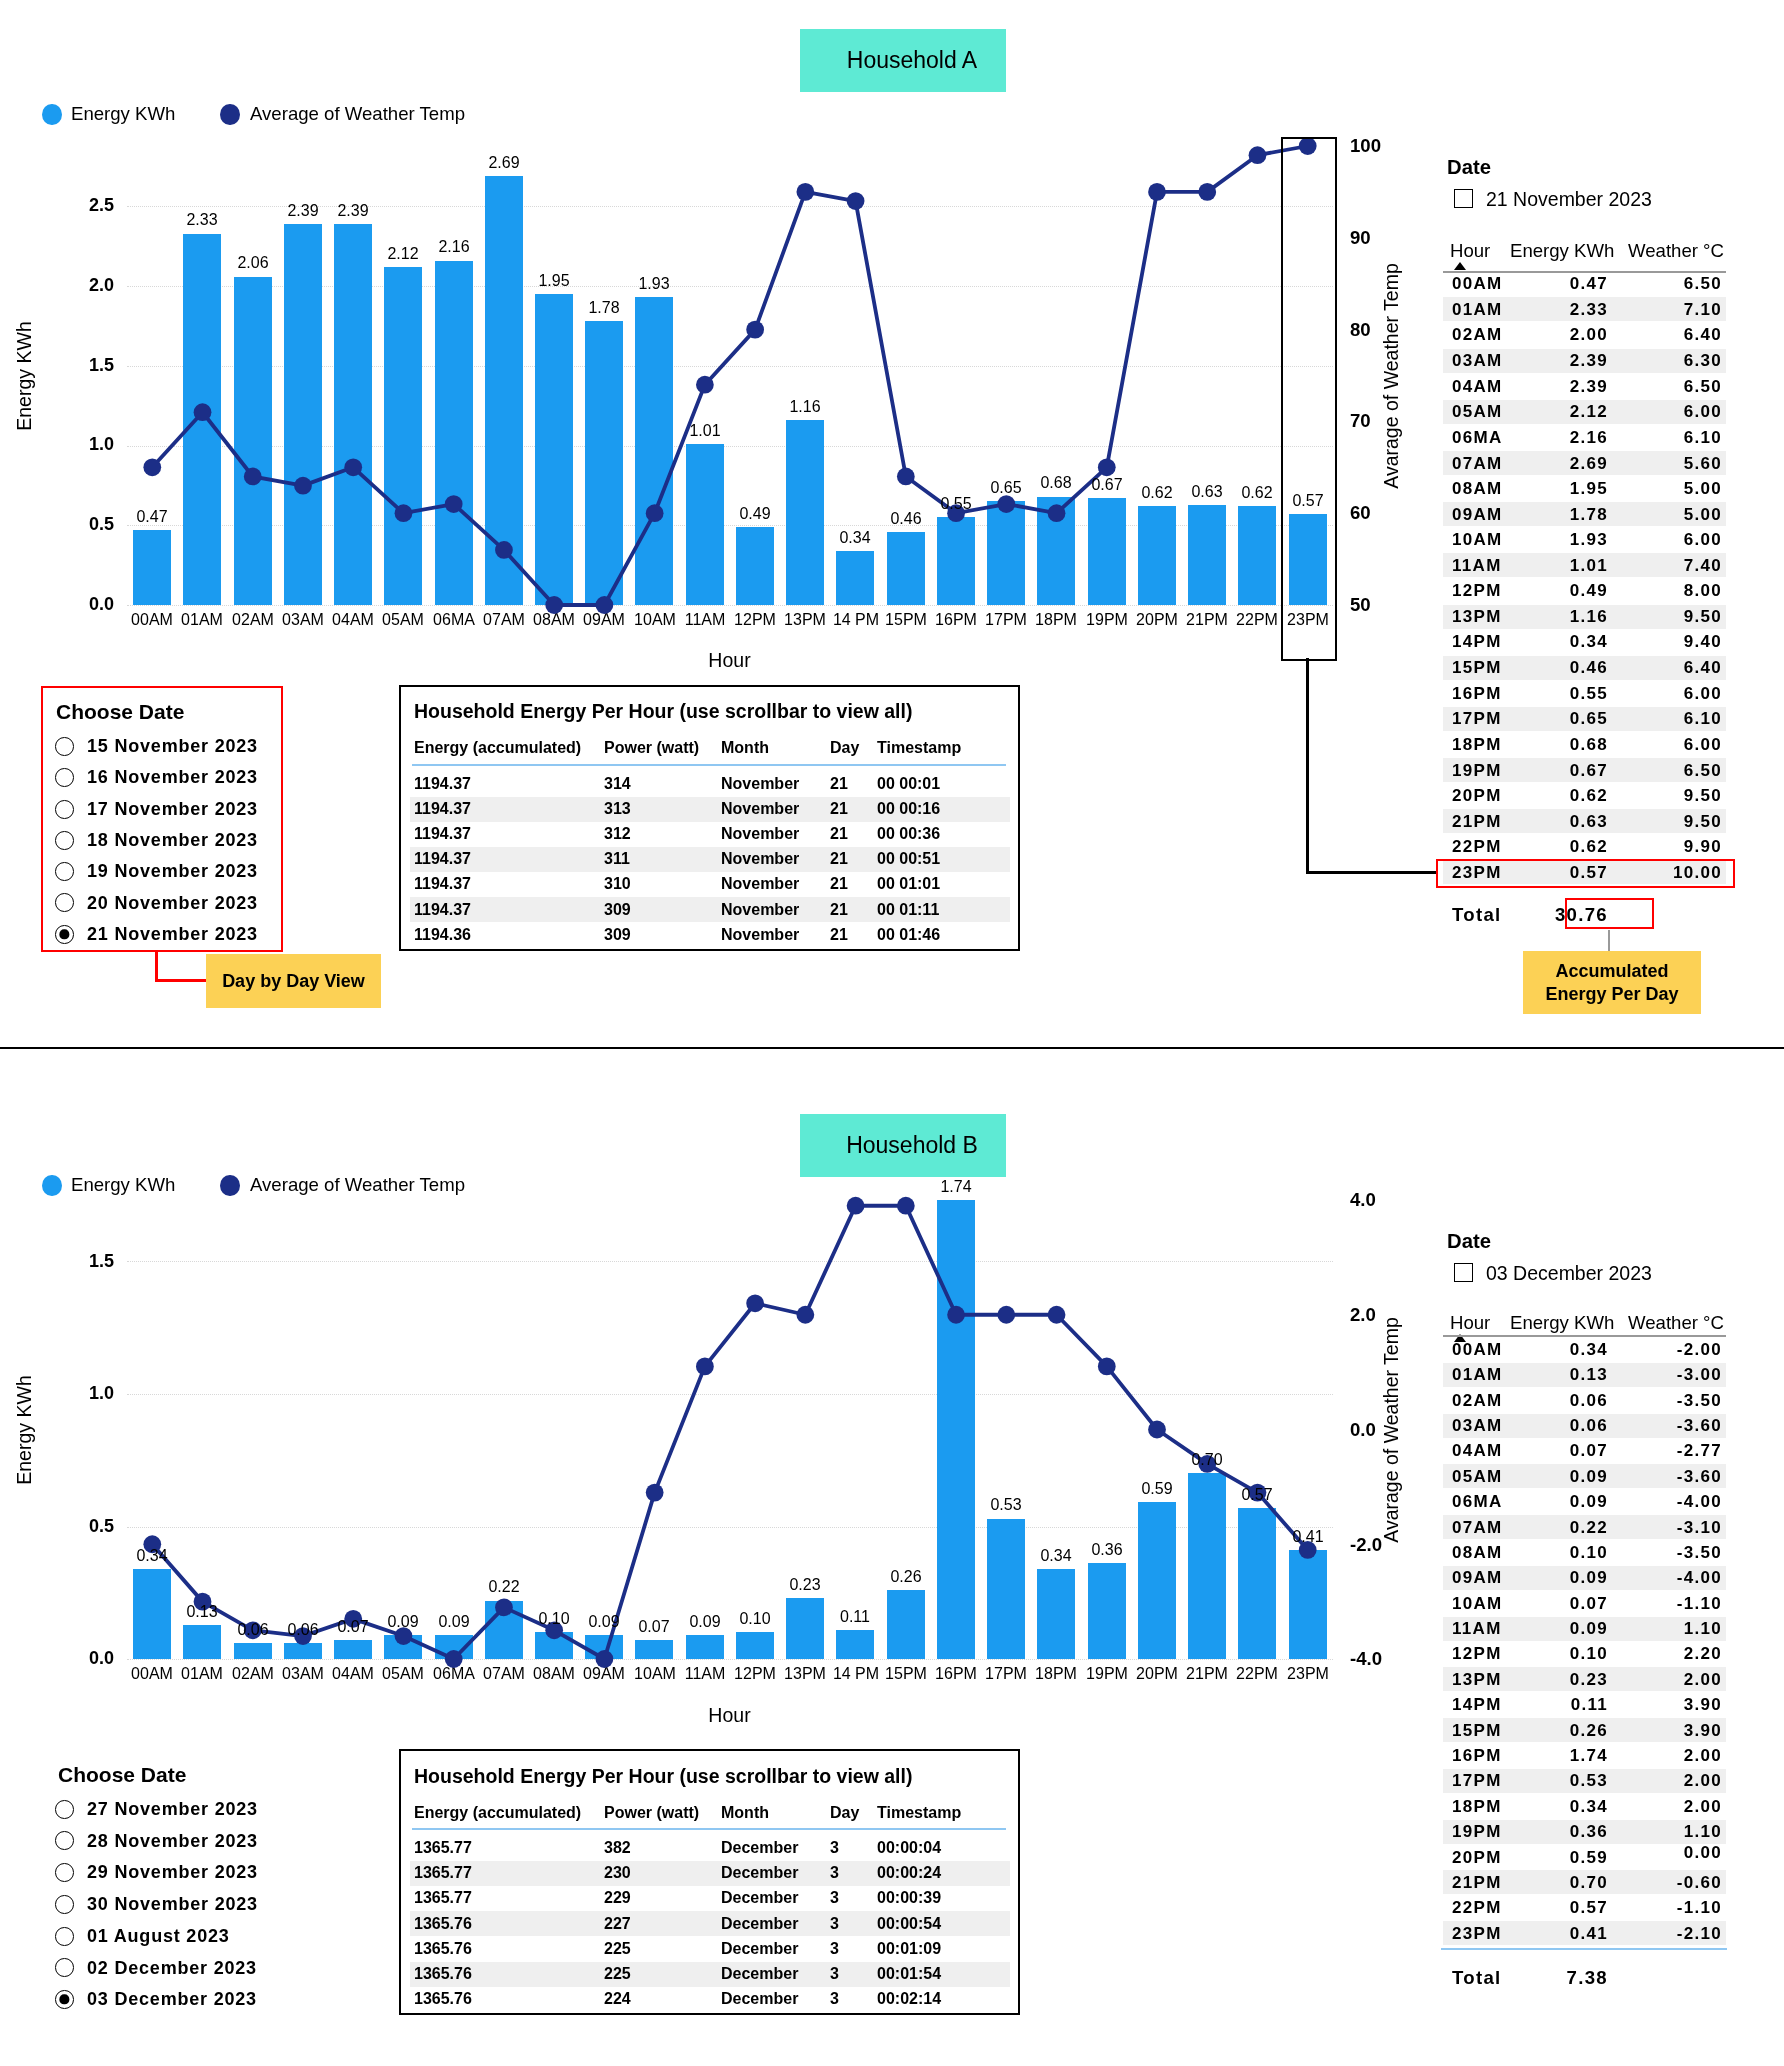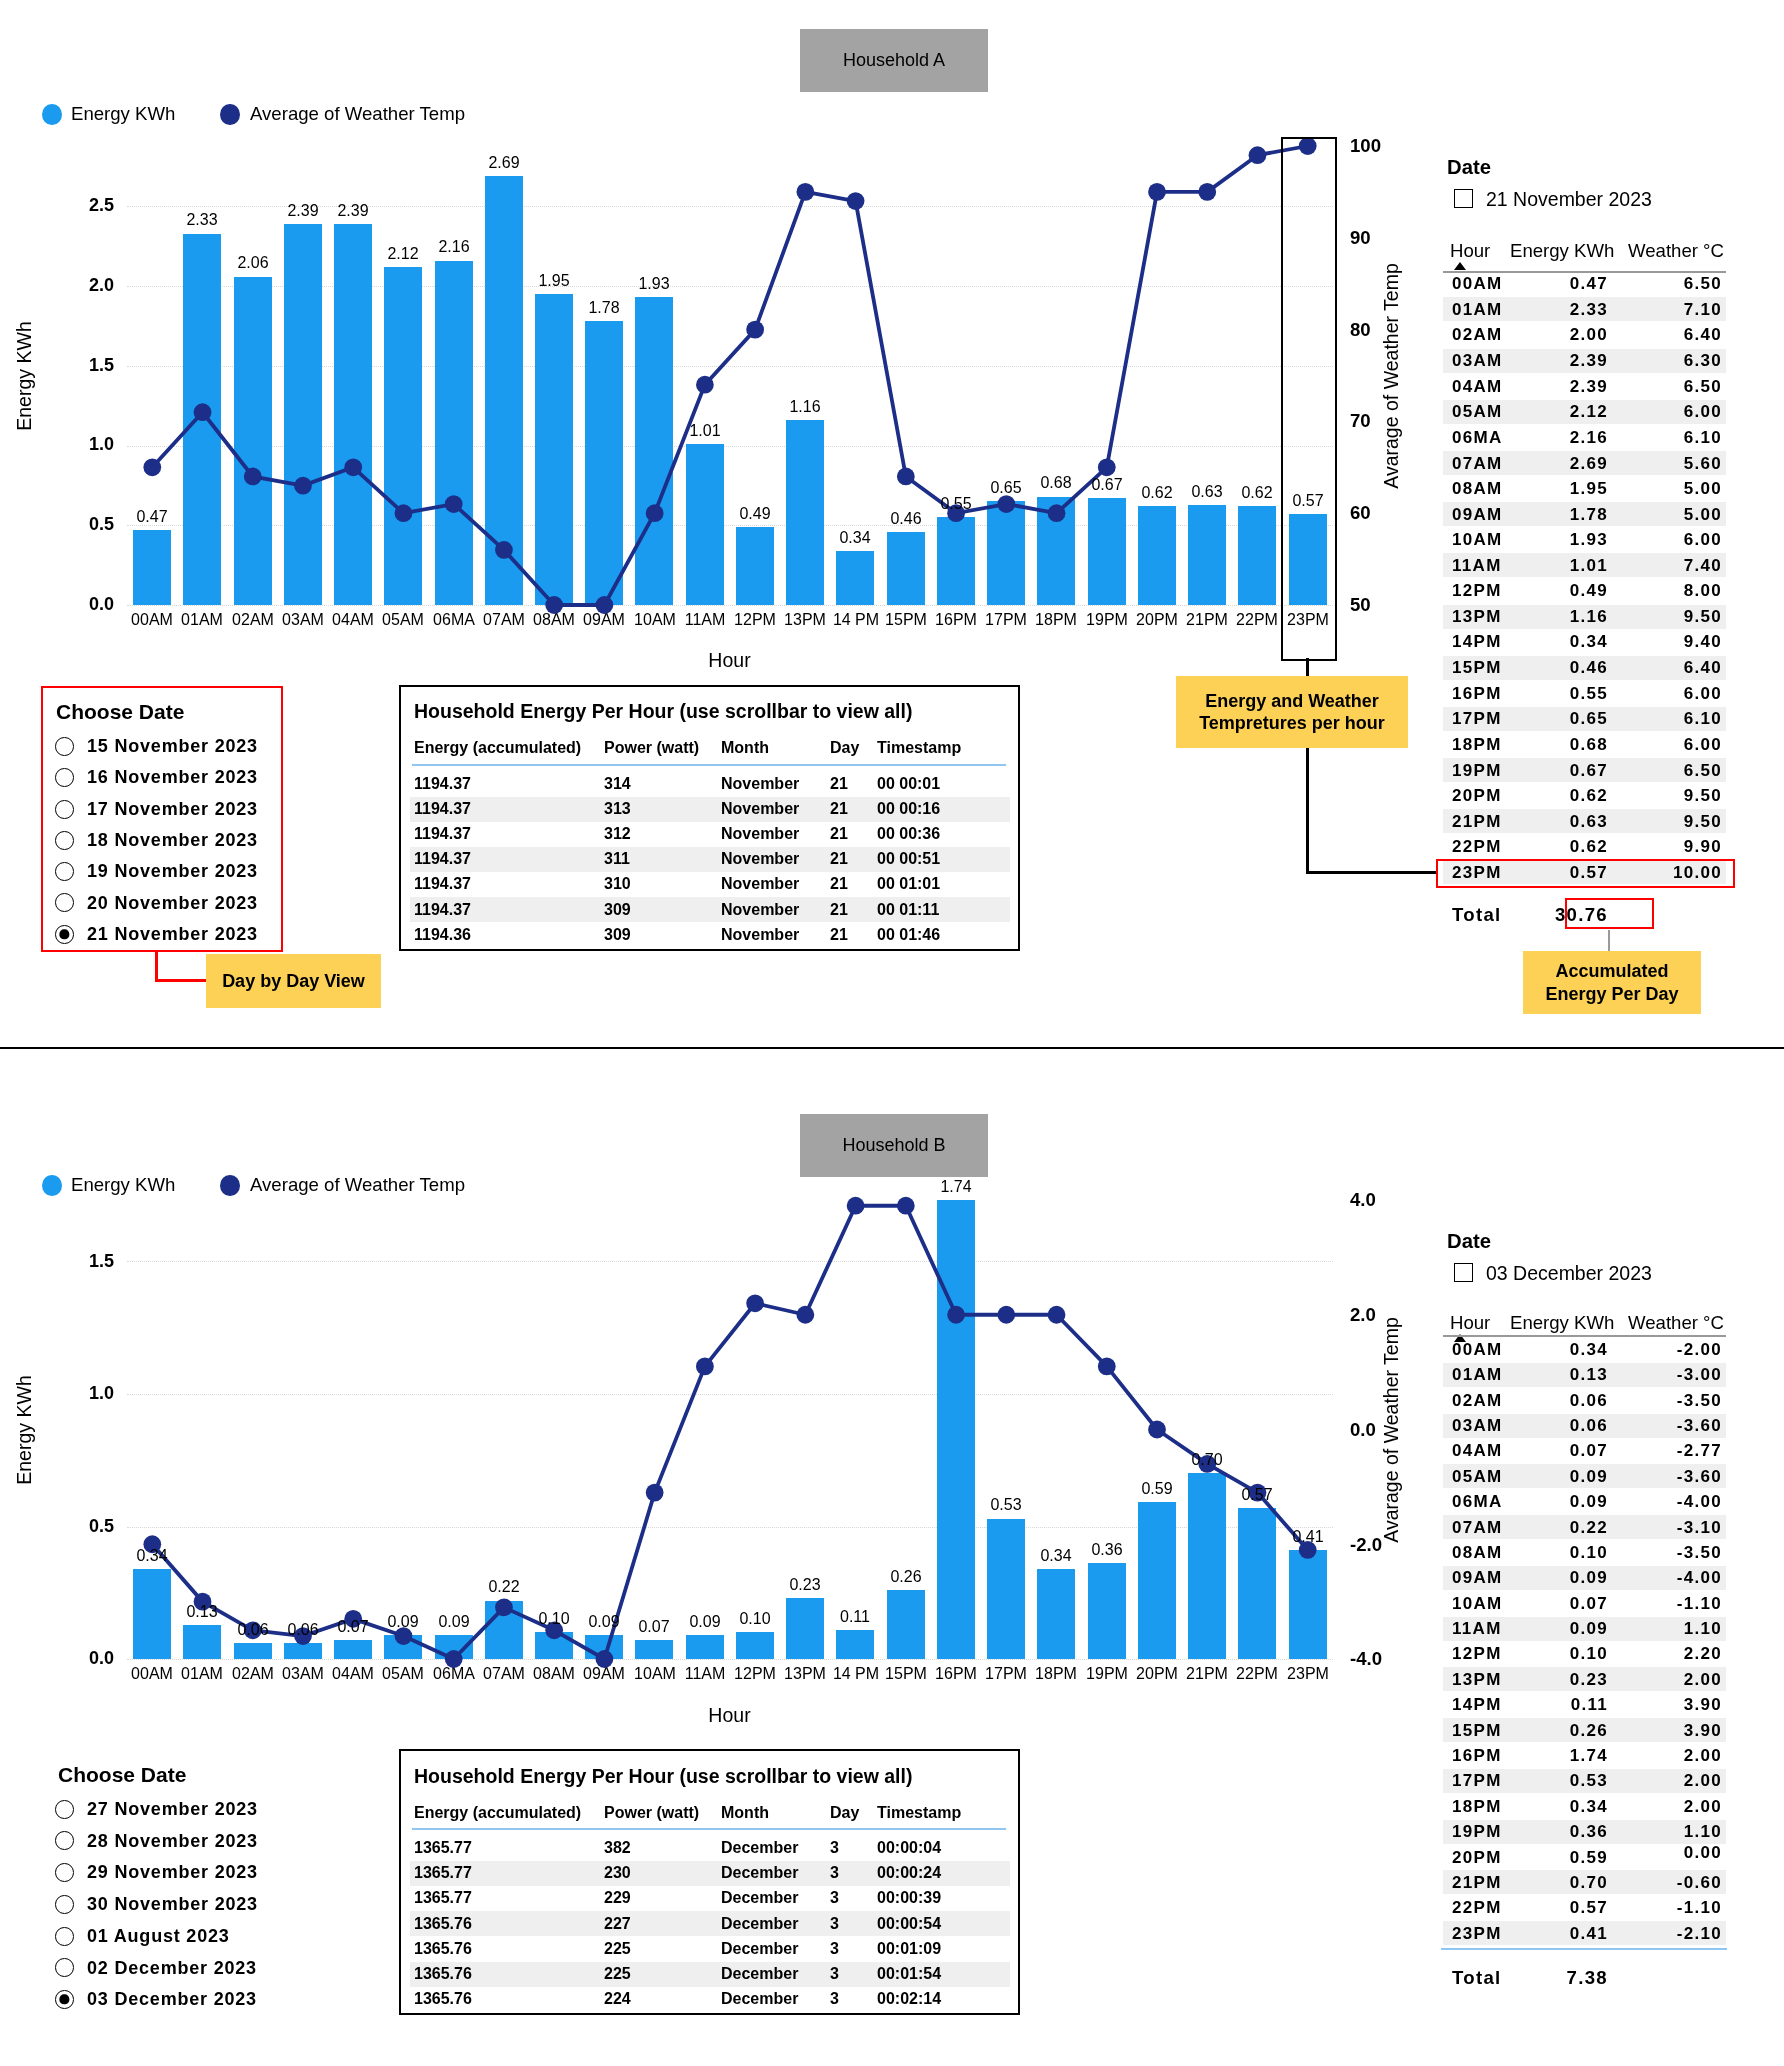--- a/index.html
+++ b/index.html
@@ -2,22 +2,22 @@
 <html style="font-size:6.8px"><head>
 <meta charset="utf-8">
 <style>
   html,body{margin:0;padding:0;background:#ffffff;}
   #page{position:relative;width:1784px;height:2066px;background:#ffffff;overflow:hidden;
         font-family:"Liberation Sans",sans-serif;color:#000;}
   .abs{position:absolute;}
   .nw{white-space:nowrap;}
   .ctr{text-align:center;}
   .rt{text-align:right;}
-  .titlebox{background:#a3a3a3;display:flex;align-items:center;justify-content:center;
-            font-size:18px;}
+  .titlebox{background:#5eead4;display:flex;align-items:center;justify-content:center;
+            font-size:23px;padding-left:18px;}
   .legend-dot{width:19.5px;height:21px;border-radius:50%;}
   .gridline{border-top:1.7px dotted #D8D8D8;height:0;width:100%;left:0;}
   .bar{background:#1B9BF0;}
   .barlabel{font-size:16px;text-align:center;}
   .xlab{font-size:16px;text-align:center;}
   .ytick{font-size:18px;font-weight:bold;text-align:right;}
   .y2tick{font-size:18.6px;font-weight:bold;text-align:left;}
   .axis-title{font-size:19.5px;white-space:nowrap;}
   .vert{transform-origin:0 0;transform:rotate(-90deg) translateX(-50%);}
   .panel-title{font-size:21px;font-weight:bold;}
@@ -336,24 +336,20 @@
       <div class="abs hcell" style="left: 1452px; top: 863px; z-index: 1;">23PM</div>
       <div class="abs hcell rt" style="left: 1506px; top: 863px; width: 102px; z-index: 1;">0.57</div>
       <div class="abs hcell rt" style="left: 1620px; top: 863px; width: 102px; z-index: 1;">10.00</div>
       <div class="abs redbox" style="left: 1436px; top: 859px; width: 299px; height: 29px; z-index: 2;"></div>
       <div class="abs hcell" style="left: 1452px; top: 904px; font-size: 18.6px;">Total</div>
       <div class="abs hcell rt" style="left: 1506px; top: 904px; width: 102px; font-size: 18.6px;">30.76</div>
       <div class="abs redbox" style="left: 1565px; top: 898px; width: 89px; height: 31px;"></div>
       <div class="abs " style="left: 1281px; top: 137px; width: 52px; height: 520px; border: 2.5px solid rgb(0, 0, 0); z-index: 5;"></div>
       <div class="abs blk" style="left: 1306px; top: 658px; width: 2.5px; height: 214px; z-index: 4;"></div>
       <div class="abs blk" style="left: 1306px; top: 871px; width: 130px; height: 2.5px; z-index: 4;"></div>
-      <div class="abs annot" style="left: 1176px; top: 676px; width: 232px; height: 72px;">
-        <span class="abs " style="position: static;">Energy and Weather</span>
-        <span class="abs " style="position: static;">Tempretures per hour</span>
-      </div>
       <div class="abs red" style="left: 155px; top: 951px; width: 2.5px; height: 30px; z-index: 4;"></div>
       <div class="abs red" style="left: 155px; top: 979px; width: 51px; height: 2.5px; z-index: 4;"></div>
       <div class="abs annot" style="left: 206px; top: 954px; width: 175px; height: 54px;">
         <span class="abs " style="position: static;">Day by Day View</span>
       </div>
       <div class="abs grayline" style="left: 1608px; top: 930px; width: 2.1px; height: 23px;"></div>
       <div class="abs annot" style="left: 1523px; top: 951px; width: 178px; height: 63px;">
         <span class="abs " style="position: static;">Accumulated</span>
         <span class="abs " style="position: static;">Energy Per Day</span>
       </div>

